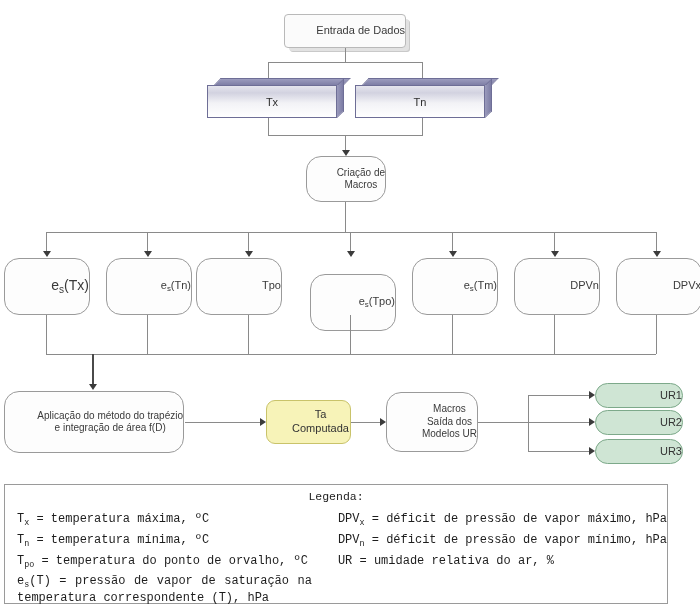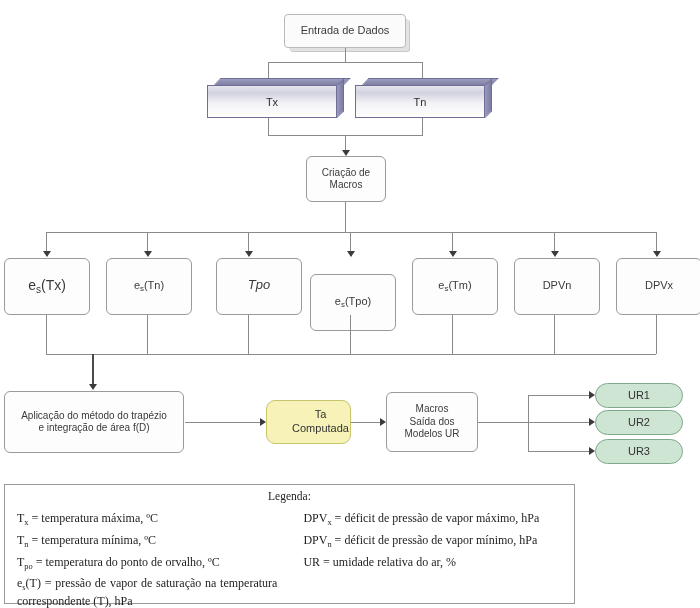--- a/index.html
+++ b/index.html
@@ -17,29 +17,29 @@
     background: #ffffff;
     overflow: hidden;
   }
 
   
   .node {
     position: absolute;
     box-sizing: border-box;
     display: flex;
     align-items: center;
-    justify-content: center;
+    justify-content: flex-end;
     text-align: center;
     color: #3a3a3a;
     line-height: 1.25;
   }
 
   .rounded {
     border: 1px solid #9a9a9a;
-    border-radius: 6px;
+    border-radius: 15px;
     background: #fdfdfd;
   }
 
   .entrada {
     border: 1px solid #b9b9b9;
     border-radius: 4px;
     background: #fbfbfb;
     font-size: 11px;
     box-shadow: 4px 4px 0 -1px #e2e2e2, 5px 5px 0 -1px #c9c9c9;
   }
@@ -130,26 +130,26 @@
     border-top: 4px solid transparent;
     border-bottom: 4px solid transparent;
     border-left: 6px solid #3b3b3b;
   }
 
   
   #legend {
     position: absolute;
     left: 4px;
     top: 484px;
-    width: 571px;
+    width: 664px;
     height: 120px;
     box-sizing: border-box;
     border: 1px solid #9a9a9a;
     background: #ffffff;
-    font-family: Liberation Serif, serif;
+    font-family: Liberation Mono, monospace;
     color: #1d1d1d;
   }
   #legend .legend-title {
     text-align: center;
     font-size: 11.5px;
     margin-top: 5px;
   }
   .legend-cols {
     display: flex;
     margin-top: 6px;
@@ -225,21 +225,21 @@
   <div class="arrow-down" style="left:551px; top:251px;"></div>
   <div class="ln lnv" style="left:656px; top:232px; height:20px;"></div>
   <div class="arrow-down" style="left:653px; top:251px;"></div>
 
   <div class="node rounded" style="left:4px; top:258px; width:86px; height:57px; font-size:14px;">
     <span><span>e</span><sub>s</sub><span>(Tx)</span></span>
   </div>
   <div class="node rounded" style="left:106px; top:258px; width:86px; height:57px; font-size:11px;">
     <span><span>e</span><sub>s</sub><span>(Tn)</span></span>
   </div>
-  <div class="node rounded" style="left:216px; top:258px; width:86px; height:57px; font-size:13px;font-style:italic;">
+  <div class="node rounded" style="left:196px; top:258px; width:86px; height:57px; font-size:11px;">
     <span><span>Tpo</span><sub></sub><span></span></span>
   </div>
   <div class="node rounded" style="left:310px; top:274px; width:86px; height:57px; font-size:11px;">
     <span><span>e</span><sub>s</sub><span>(Tpo)</span></span>
   </div>
   <div class="node rounded" style="left:412px; top:258px; width:86px; height:57px; font-size:11px;">
     <span><span>e</span><sub>s</sub><span>(Tm)</span></span>
   </div>
   <div class="node rounded" style="left:514px; top:258px; width:86px; height:57px; font-size:11px;">
     <span><span>DPVn</span><sub></sub><span></span></span>

